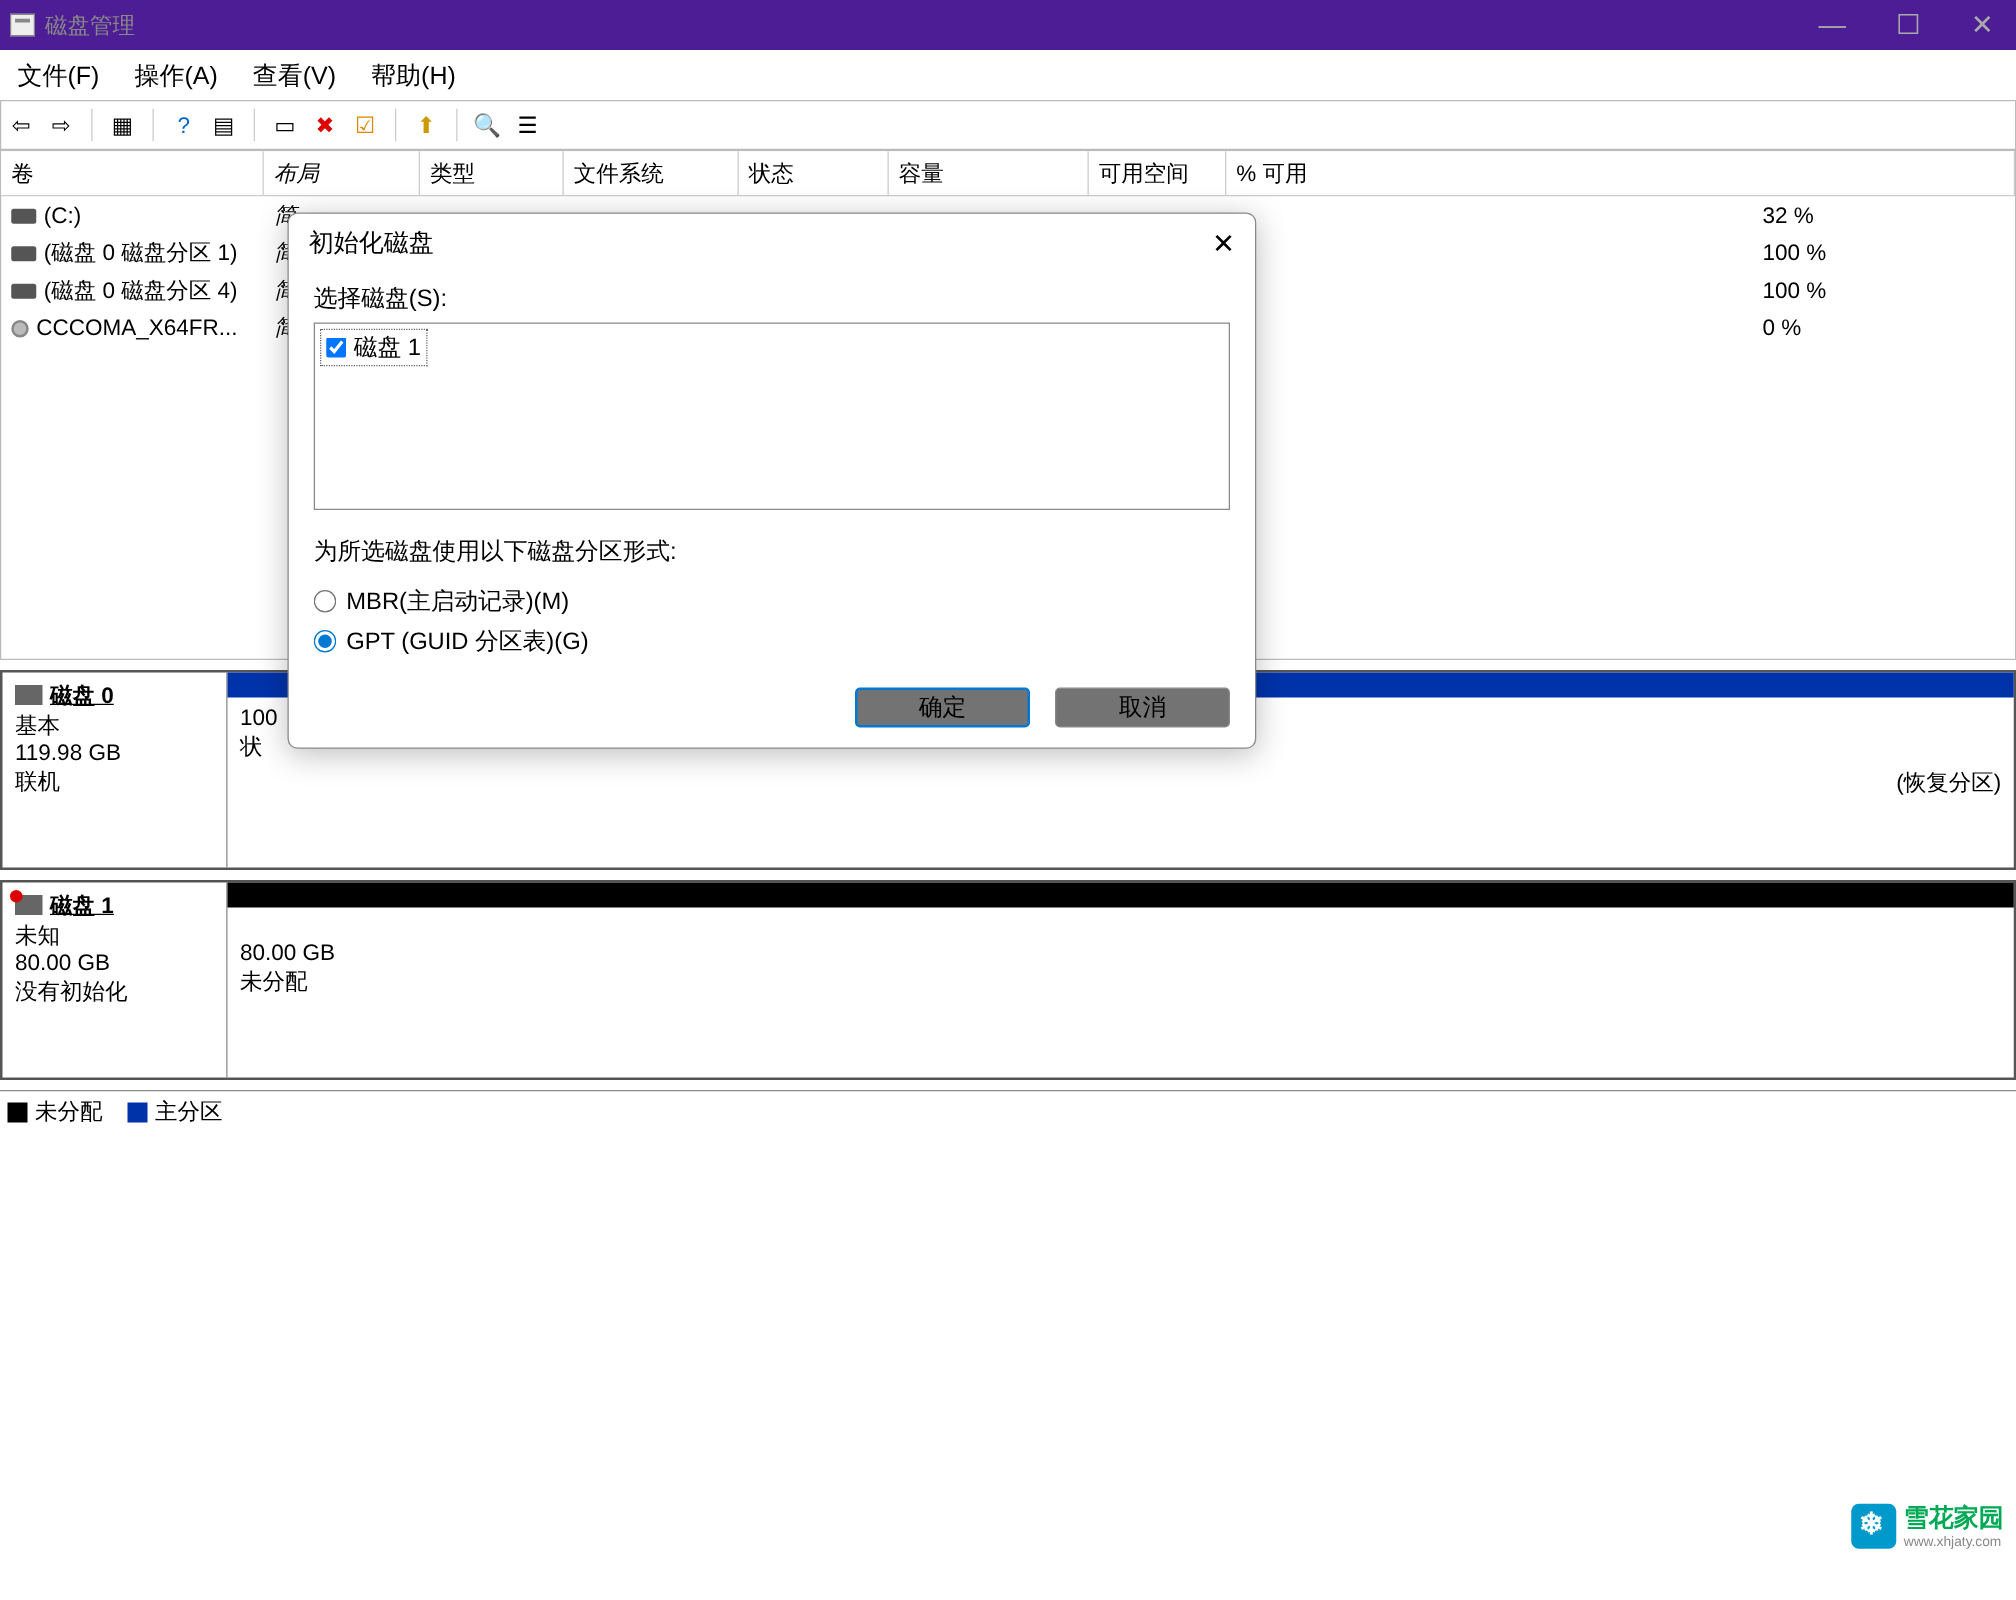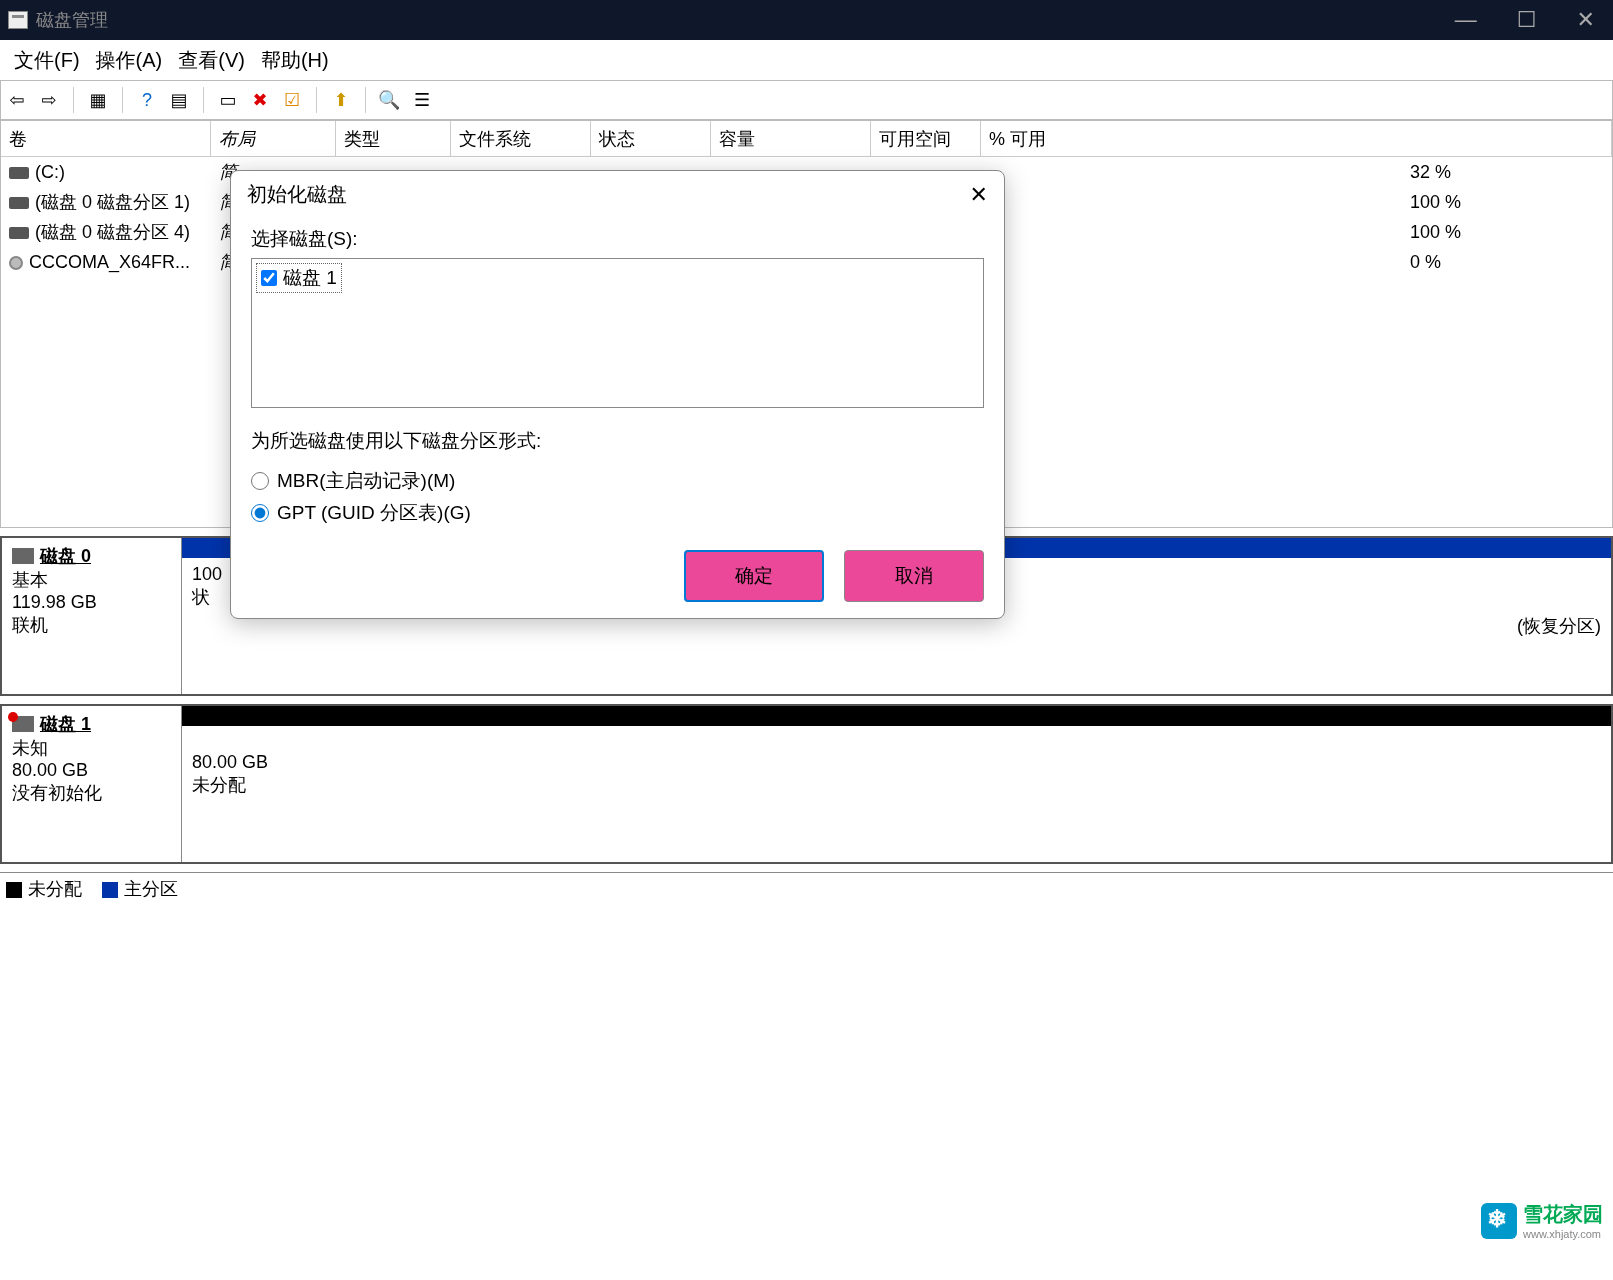--- a/index.html
+++ b/index.html
@@ -1,21 +1,21 @@
 <!DOCTYPE html>
 <html><head>
 <meta charset="utf-8">
 <style>
   * { box-sizing: border-box; margin: 0; padding: 0; }
   body { font-family: "Microsoft YaHei", Arial, sans-serif; font-size: 18px; background: #fff; width: 1613px; height: 1280px; overflow: hidden; position: relative; }
-  .titlebar { height: 40px; display: flex; align-items: center; padding: 0 8px; color: #888; background: #0f172a; }
+  .titlebar { height: 40px; display: flex; align-items: center; padding: 0 8px; color: #888; background: #4c1d95; }
   .titlebar .icon { width: 20px; height: 18px; margin-right: 8px; display: inline-block; border: 1px solid #888; position: relative; background: #eee;}
   .titlebar .icon::after{content:"";position:absolute;top:3px;left:3px;width:12px;height:3px;background:#888;}
   .win-controls { margin-left: auto; display: flex; gap: 40px; color: #aaa; font-size: 22px; padding-right: 10px;}
-  .menubar { height: 40px; display: flex; align-items: center; gap: 16px; padding: 0 14px; font-size: 20px; }
+  .menubar { height: 40px; display: flex; align-items: center; gap: 28px; padding: 0 14px; font-size: 20px; }
   .toolbar { height: 40px; border: 1px solid #bbb; display: flex; align-items: center; padding: 0 4px; gap: 8px;}
   .toolbar .sep { width: 1px; height: 26px; background: #ccc; margin: 0 4px;}
   .tbtn { width: 24px; height: 24px; display:flex; align-items:center; justify-content:center; font-size:18px;}
   .grid { border: 1px solid #bbb; }
   .grid-head { display:flex; background:#fff; border-bottom:1px solid #ccc; height: 36px; align-items:center;}
   .grid-head > div { border-right:1px solid #ccc; padding:4px 8px; height:100%; display:flex; align-items:center;}
   .col-vol { width:210px; } .col-lay{width:125px;font-style:italic;} .col-typ{width:115px;} .col-fs{width:140px;} .col-st{width:120px;} .col-cap{width:160px;} .col-free{width:110px;} .col-pct{flex:1;}
   .grid-body .row{ display:flex; height:30px; align-items:center; padding:0;}
   .grid-body .row > div { padding:2px 8px; }
   .disk-icon { display:inline-block; width:20px; height:12px; background:#555; border-radius:2px; margin-right:6px; vertical-align:middle;}
@@ -36,21 +36,21 @@
   .modal-head{ display:flex; align-items:center; padding:10px 16px; font-size:20px;}
   .modal-close{ margin-left:auto; font-size:22px; cursor:pointer;}
   .modal-body{ padding:8px 20px; font-size:19px;}
   .listbox{ border:1px solid #888; height:150px; margin:6px 0 20px; padding:4px; overflow:auto;}
   .listbox .item{ display:flex; align-items:center; gap:6px; border:1px dotted #666; padding:1px 4px; width:fit-content;}
   input[type=checkbox]{ width:16px; height:16px;}
   .radio-opt{ display:flex; align-items:center; gap:8px; margin:6px 0;}
   input[type=radio]{ width:18px;height:18px;}
   input[type=radio].blue{ accent-color:#0078d4;}
   .modal-buttons{ display:flex; justify-content:flex-end; gap:20px; padding:10px 20px 0;}
-  .btn{ width:140px; height:52px; border:1px solid #888; background:#ec4899; font-size:19px; border-radius:4px;}
+  .btn{ width:140px; height:32px; border:1px solid #888; background:#737373; font-size:19px; border-radius:4px;}
   .btn.primary{ border:2px solid #0078d4;}
   .watermark{ position:absolute; right:10px; bottom:40px; display:flex; align-items:center; gap:6px; font-size:20px; color:#0a5; font-weight:bold;}
   .watermark .logo{ width:36px;height:36px; background:#09c; border-radius:6px; position:relative;}
   .watermark .logo::before{content:"❄";color:#fff;font-size:24px;position:absolute;top:2px;left:6px;}
   .watermark .sub{ font-size:11px; color:#888; font-weight:normal; display:block;}
   .pct-cell{ padding-left:8px;}
 </style>
 </head>
 <body>
 

